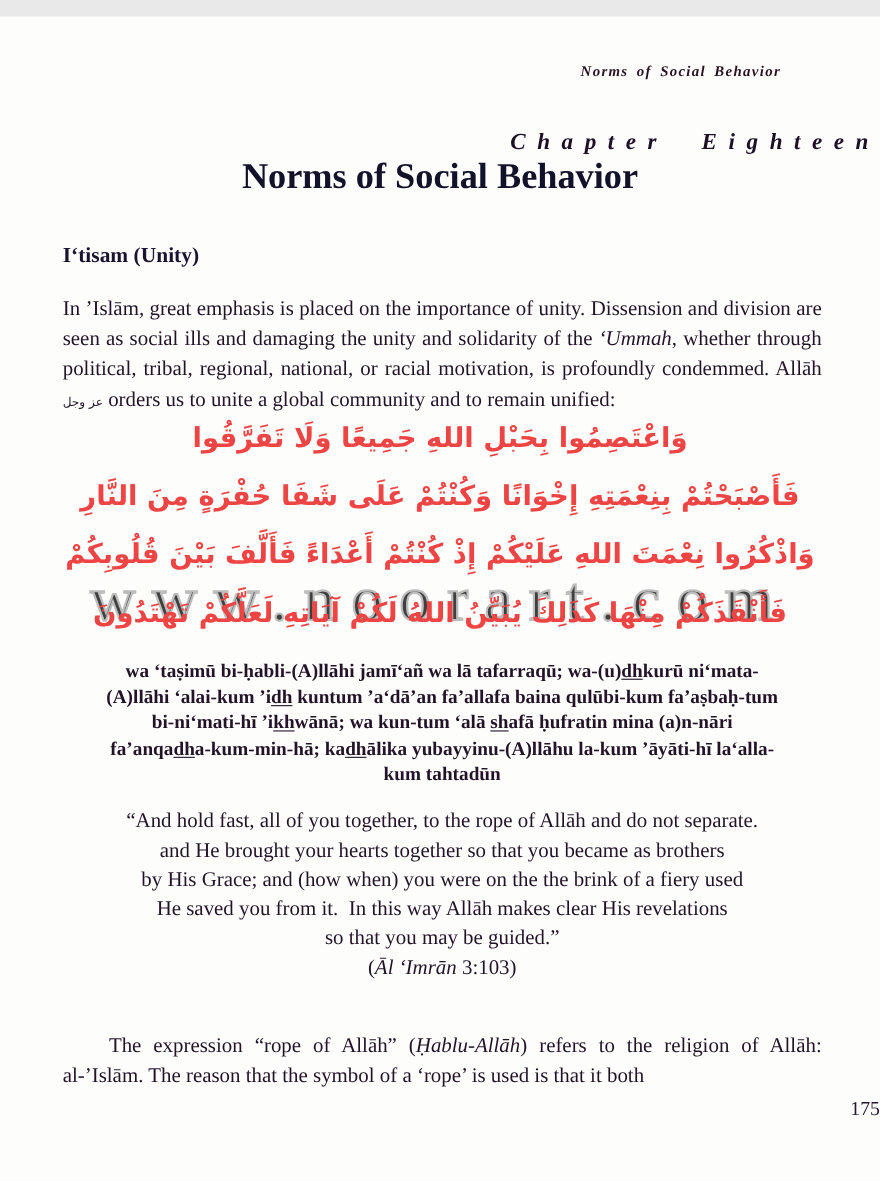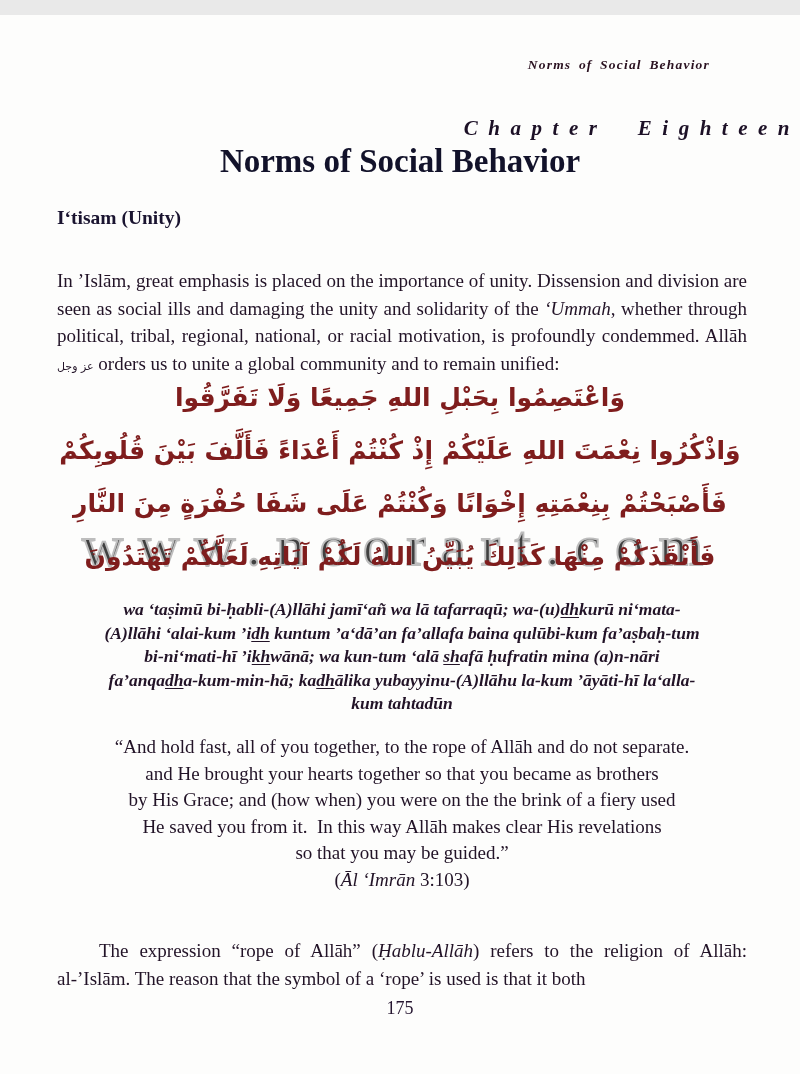--- a/index.html
+++ b/index.html
@@ -41,21 +41,21 @@
     position: absolute;
     top: 128px;
     left: 0; right: 0;
     text-align: center;
     font-size: 33px;
     font-weight: bold;
     color: #12122a;
   }
   .section-heading {
     position: absolute;
-    top: 192px;
+    top: 207px;
     left: 57px;
     font-size: 19.5px;
     font-weight: bold;
     color: #1a1430;
   }
   .intro {
     position: absolute;
     top: 233px;
     left: 57px;
     width: 690px;
@@ -73,21 +73,21 @@
     position: absolute;
     top: 356px;
     left: 40px;
     width: 720px;
     text-align: center;
     direction: rtl;
     font-family: "DejaVu Sans", sans-serif;
     font-size: 25px;
     line-height: 53px;
     font-weight: bold;
-    color: #7f1d1d;
+    color: #ef4444;
     z-index: 2;
   }
   .watermark {
     position: absolute;
     top: 498px;
     left: 0; right: 0;
     text-align: center;
     white-space: nowrap;
     font-family: "Liberation Serif", serif;
     font-size: 57px;
@@ -98,21 +98,20 @@
   }
   .translit {
     position: absolute;
     top: 583px;
     left: 57px;
     width: 690px;
     text-align: center;
     font-size: 17.5px;
     line-height: 23.5px;
     font-weight: bold;
-    font-style: italic;
     z-index: 2;
   }
   .translit .u { text-decoration: underline; text-underline-offset: 2px; }
   .translation {
     position: absolute;
     top: 719px;
     left: 57px;
     width: 690px;
     text-align: center;
     font-size: 19px;
@@ -125,21 +124,21 @@
     width: 690px;
     font-size: 19px;
     line-height: 28px;
     text-align: justify;
     text-indent: 42px;
   }
   .page-number {
     position: absolute;
     top: 983px;
     left: 0; right: 0;
-    text-align: center;
+    text-align: right;
     font-size: 18px;
     color: #251530;
   }
 </style>
 </head>
 <body>
 
 <div class="page">
 
   <div class="running-header">Norms of Social Behavior</div>
@@ -148,22 +147,22 @@
   <div class="chapter-title">Norms of Social Behavior</div>
 
   <div class="section-heading">I‘tisam (Unity)</div>
 
   <p class="intro"><span>In ’Islām, great emphasis is placed on the importance of unity. Dissension and division are seen as social ills and damaging the unity and solidarity of the </span><span class="italic">‘Ummah</span><span>, whether through political, tribal, regional, national, or racial motivation, is profoundly condemmed. Allāh </span><span class="honorific">عز وجل</span><span> orders us to unite a global community and to remain unified:</span></p>
 
   <div class="watermark">www.noorart.com</div>
 
   <div class="quran">
     <div>وَاعْتَصِمُوا بِحَبْلِ اللهِ جَمِيعًا وَلَا تَفَرَّقُوا</div>
+    <div>فَأَصْبَحْتُمْ بِنِعْمَتِهِ إِخْوَانًا وَكُنْتُمْ عَلَى شَفَا حُفْرَةٍ مِنَ النَّارِ</div>
     <div>وَاذْكُرُوا نِعْمَتَ اللهِ عَلَيْكُمْ إِذْ كُنْتُمْ أَعْدَاءً فَأَلَّفَ بَيْنَ قُلُوبِكُمْ</div>
-    <div>فَأَصْبَحْتُمْ بِنِعْمَتِهِ إِخْوَانًا وَكُنْتُمْ عَلَى شَفَا حُفْرَةٍ مِنَ النَّارِ</div>
     <div>فَأَنْقَذَكُمْ مِنْهَا كَذَلِكَ يُبَيِّنُ اللهُ لَكُمْ آيَاتِهِ لَعَلَّكُمْ تَهْتَدُونَ</div>
   </div>
 
   <div class="translit">
     <div><span>wa ‘taṣimū bi-ḥabli-(A)llāhi jamī‘añ wa lā tafarraqū; wa-(u)</span><span class="u">dh</span><span>kurū ni‘mata-</span></div>
     <div><span>(A)llāhi ‘alai-kum ’i</span><span class="u">dh</span><span> kuntum ’a‘dā’an fa’allafa baina qulūbi-kum fa’aṣbaḥ-tum</span></div>
     <div><span>bi-ni‘mati-hī ’i</span><span class="u">kh</span><span>wānā; wa kun-tum ‘alā </span><span class="u">sh</span><span>afā ḥufratin mina (a)n-nāri</span></div>
     <div><span>fa’anqa</span><span class="u">dh</span><span>a-kum-min-hā; ka</span><span class="u">dh</span><span>ālika yubayyinu-(A)llāhu la-kum ’āyāti-hī la‘alla-</span></div>
     <div><span>kum tahtadūn</span></div>
   </div>

